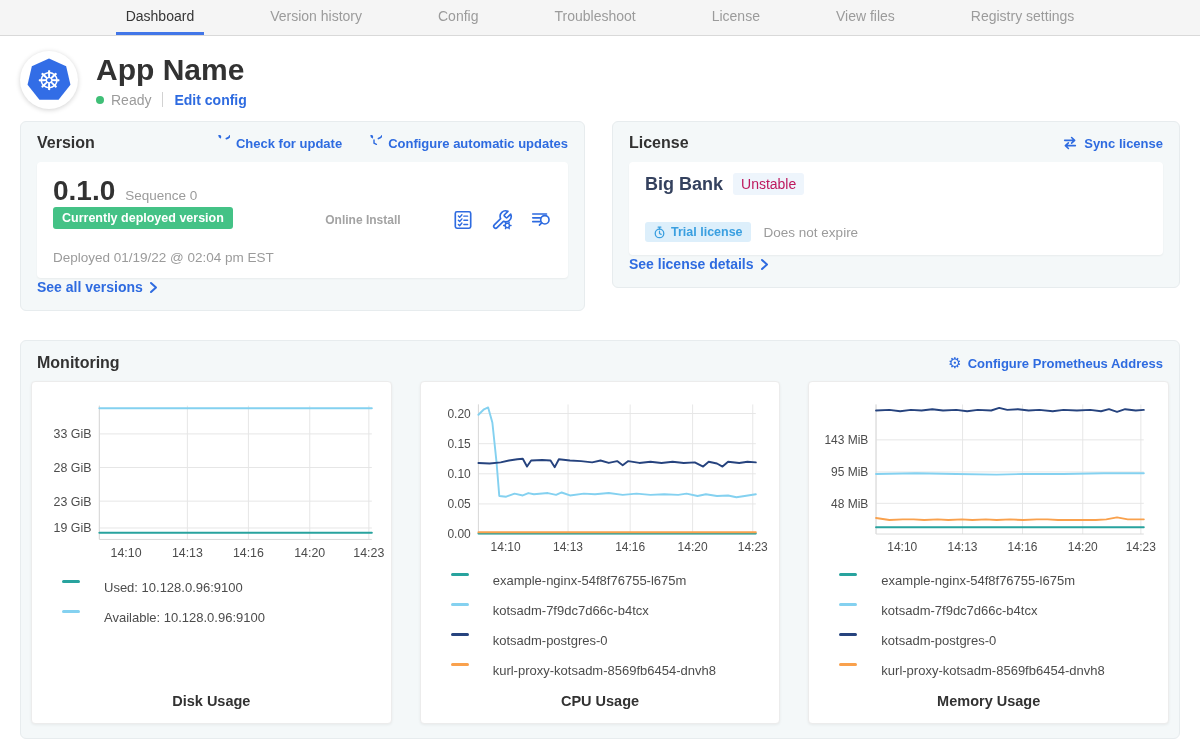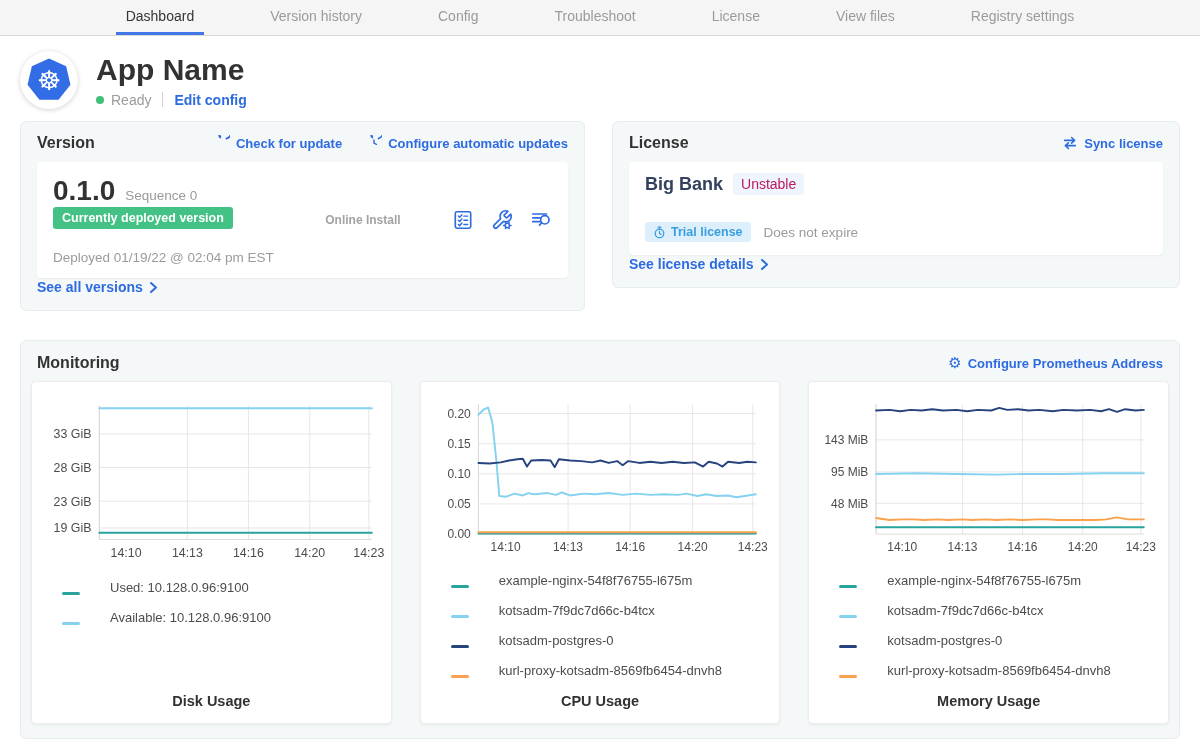--- a/index.html
+++ b/index.html
@@ -66,21 +66,21 @@
   
   .monitoring { margin:29px 20px 0; background:#f4f8f9; border:1px solid #e7ecee; border-radius:6px; padding:13px 10px 14px; }
   .mon-head { display:flex; align-items:center; justify-content:space-between; padding:0 6px; }
   .charts-row { display:flex; gap:28px; margin-top:9px; }
   .chart-card {
     flex:1; background:#fff; border:1px solid #ececec; border-radius:4px;
     box-shadow:0 1px 3px rgba(0,0,0,.06); display:flex; flex-direction:column;
     padding:10px 0 14px; height:343px;
   }
   .legend { padding:14px 10px 0 30px; }
-  .legend-item { display:flex; align-items:flex-end; gap:30px; margin-bottom:15px; font-size:13px; color:#4c4c4c; }
+  .legend-item { display:flex; align-items:flex-start; gap:24px; margin-bottom:15px; font-size:13px; color:#4c4c4c; }
   .dash { width:18px; height:3px; border-radius:2px; flex:0 0 18px; }
   .chart-title { margin-top:auto; text-align:center; font-size:14.5px; font-weight:700; color:#323232; }
   .uicon { font-family:"DejaVu Sans", sans-serif; font-size:14px; line-height:1; }
   svg.ic { display:block; }
 </style>
 </head>
 <body>
 
 <div class="nav" id="nav-tabs">
     <div class="tab active">Dashboard</div>

